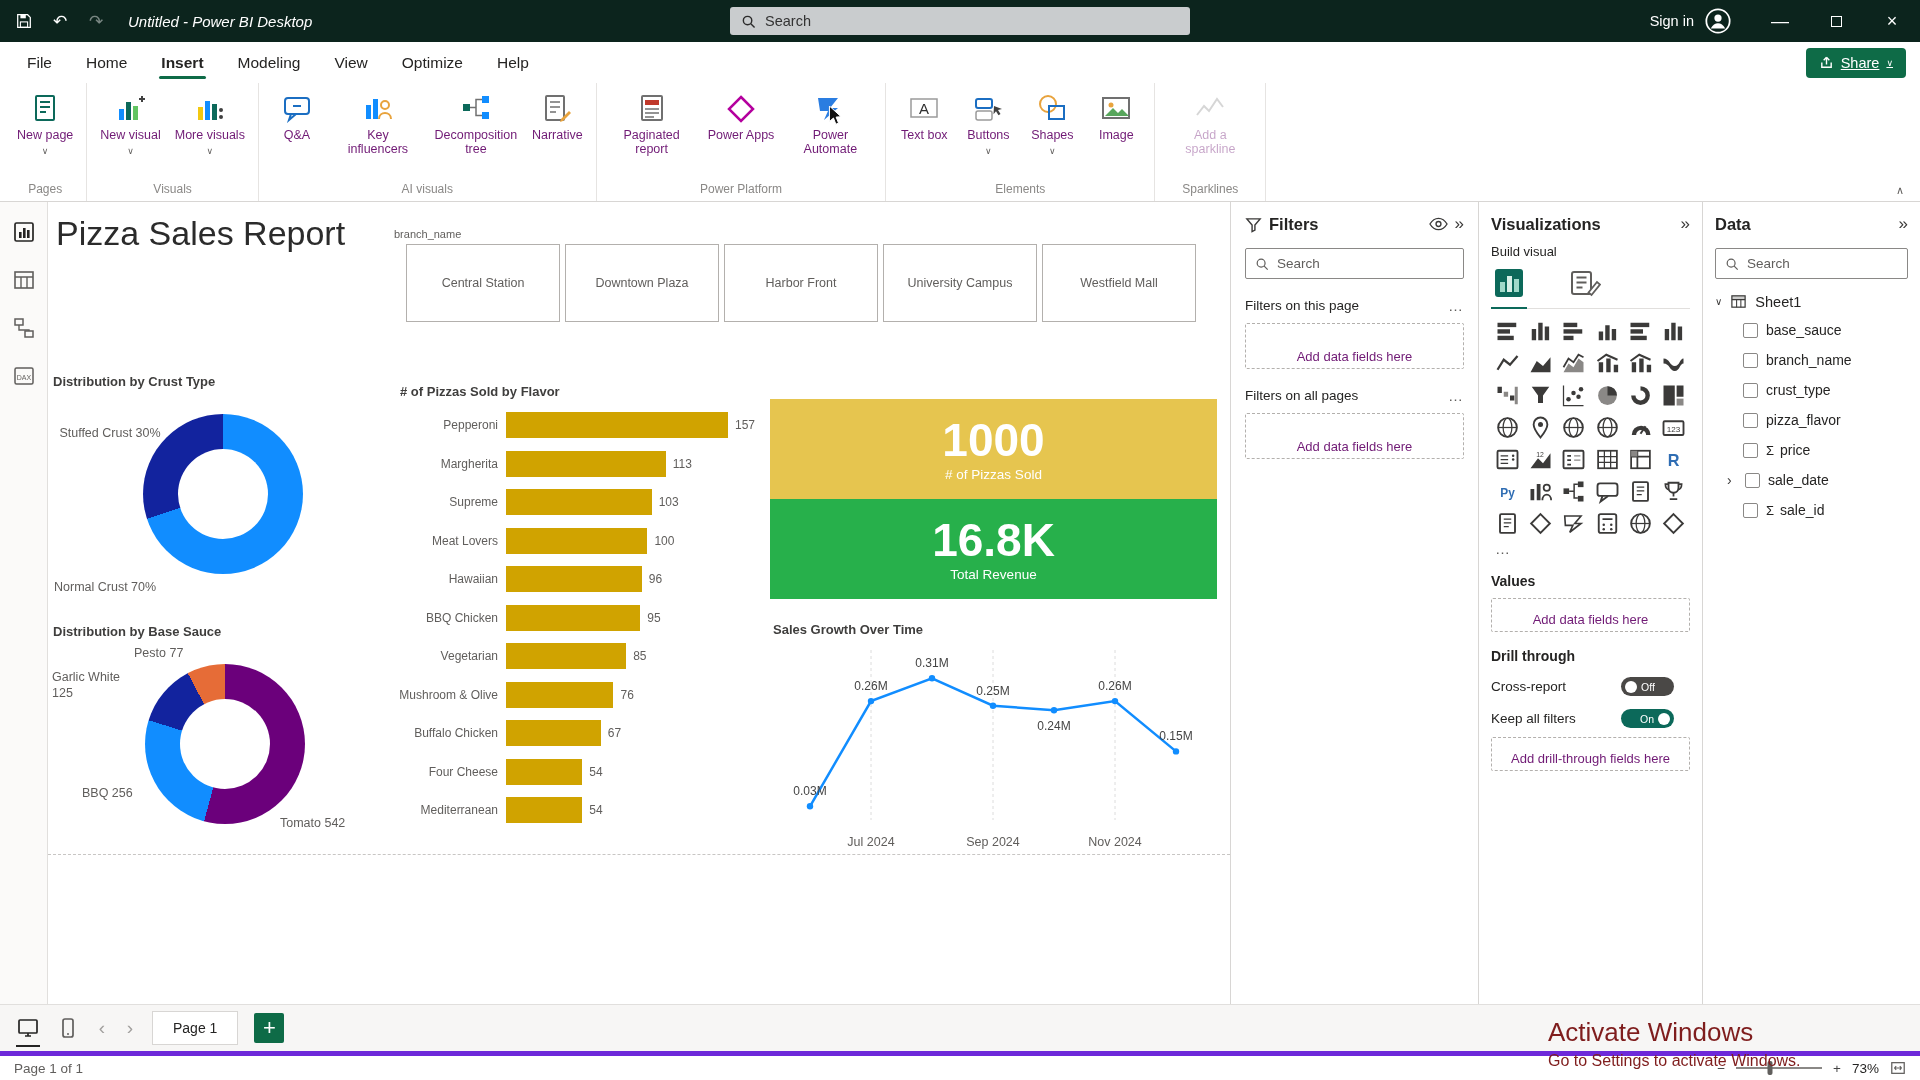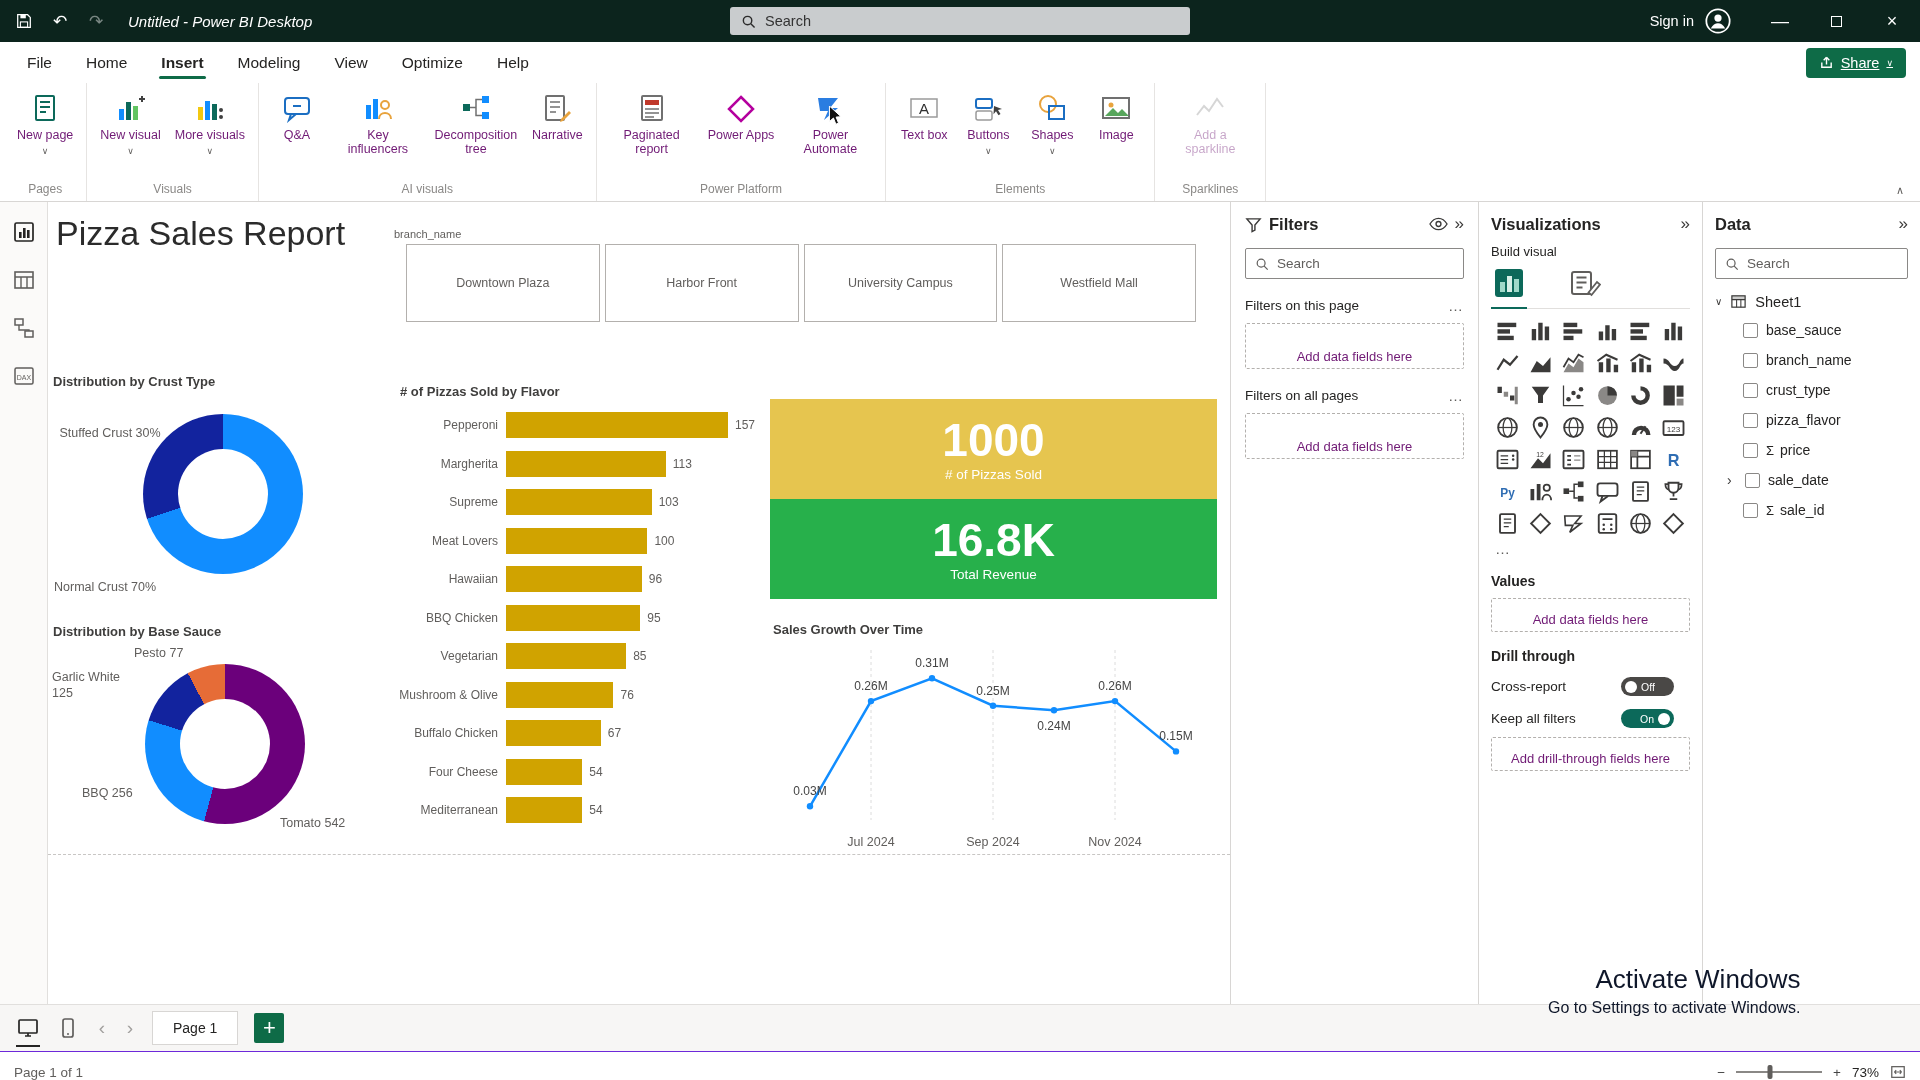--- a/index.html
+++ b/index.html
@@ -135,27 +135,27 @@
 
   
   .pagebar{height:47px;background:#f7f6f5;border-top:1px solid #e1dfdd;display:flex;align-items:center;padding-left:16px;gap:16px;flex:0 0 auto;}
   .pb-icon{width:24px;height:24px;color:#605e5c;position:relative;}
   .pb-icon svg{width:100%;height:100%;}
   .pb-icon.active{color:#252423;}
   .pb-icon.active::after{content:"";position:absolute;left:0;right:0;bottom:-7px;height:2.5px;background:#252423;}
   .pb-nav{font-size:19px;color:#a19f9d;width:12px;text-align:center;}
   .page-tab{height:34px;background:#fff;border:1px solid #d8d6d4;display:flex;align-items:center;padding:0 20px;font-size:14px;color:#252423;}
   .new-page-btn{width:30px;height:30px;background:#0e6b47;color:#fff;font-size:22px;display:flex;align-items:center;justify-content:center;border-radius:2px;}
-  .statusbar{height:29px;border-top:1px solid #6d28d9;background:#fff;display:flex;align-items:flex-end;font-size:13.5px;color:#605e5c;padding:0 14px;flex:0 0 auto;}
+  .statusbar{height:29px;border-top:5px solid #6d28d9;background:#fff;display:flex;align-items:center;font-size:13.5px;color:#605e5c;padding:0 14px;flex:0 0 auto;}
   .zoom-cluster{margin-left:auto;display:flex;align-items:center;gap:11px;color:#444;}
   .zoom-slider{width:86px;height:2px;background:#8a8886;position:relative;}
   .zs-knob{position:absolute;left:40%;top:50%;transform:translate(-50%,-50%);width:5px;height:14px;background:#605e5c;border-radius:2px;}
   .zoom-pct{color:#252423;}
 
-  .watermark{position:absolute;left:1548px;top:964px;color:#0f172a;z-index:60;pointer-events:none;text-align:right;}
+  .watermark{position:absolute;left:1548px;top:1017px;color:#7f1d1d;z-index:60;pointer-events:none;}
   .wm1{font-size:26px;}
   .wm2{font-size:16px;margin-top:4px;}
   .cursor{position:absolute;left:826px;top:106px;z-index:99;pointer-events:none;}
 </style>
 </head>
 <body>
 
 <div class="app">
 
   <div class="titlebar">
@@ -407,20 +407,21 @@
           </svg>
       </span>
     </div>
 
     <div class="canvas">
       <div class="page">
         <div class="report-title">Pizza Sales Report</div>
 
         <div class="slicer-label">branch_name</div>
         <div class="slicer-buttons">
+            <div class="slicer-btn">Central Station</div>
             <div class="slicer-btn">Downtown Plaza</div>
             <div class="slicer-btn">Harbor Front</div>
             <div class="slicer-btn">University Campus</div>
             <div class="slicer-btn">Westfield Mall</div>
           </div>
 
         <div class="visual-title crust-title">Distribution by Crust Type</div>
         <div class="donut crust" style="background: conic-gradient(rgb(17, 141, 255) 0deg, rgb(17, 141, 255) 252deg, rgb(18, 35, 158) 252deg, rgb(18, 35, 158) 360deg);"></div>
         <div class="donut-label lbl-stuffed">Stuffed Crust 30%</div>
         <div class="donut-label lbl-normal">Normal Crust 70%</div>

